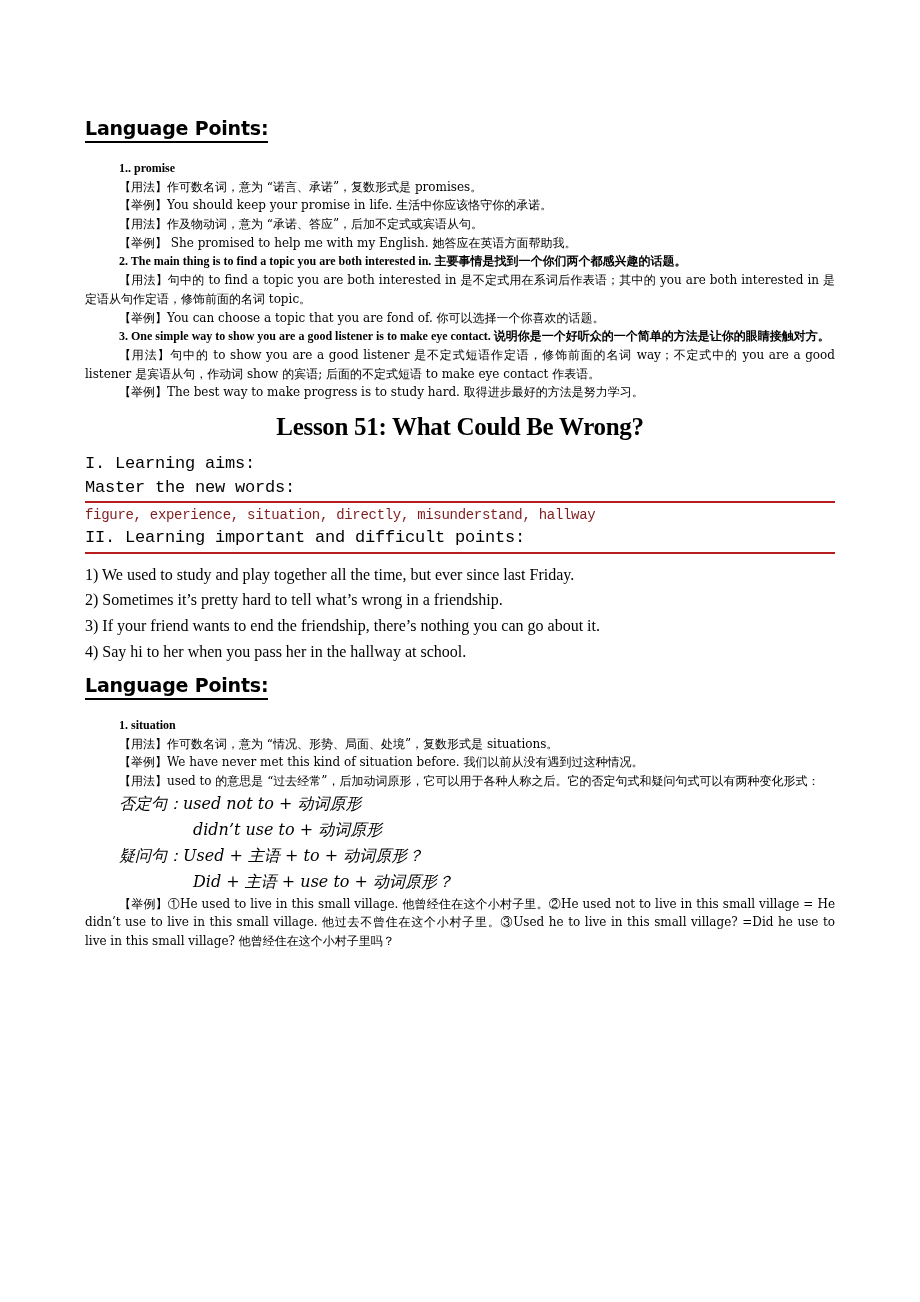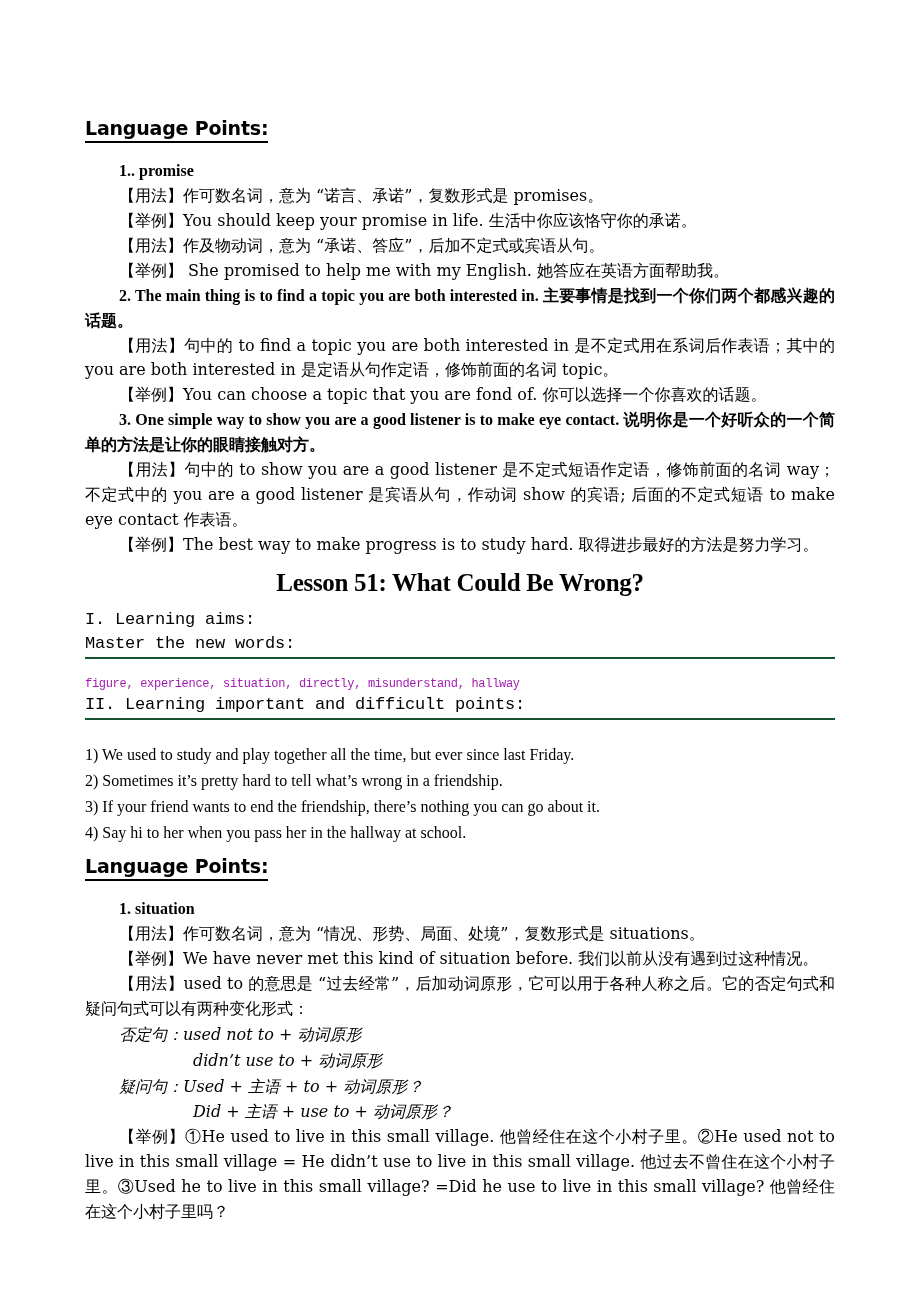--- a/index.html
+++ b/index.html
@@ -55,36 +55,36 @@
   }
 
   
   .mono {
     font-family: "Liberation Mono", "DejaVu Sans Mono", monospace;
     font-size: 17px;
     line-height: 1.42;
     letter-spacing: -0.2px;
   }
   .mono-rule {
-    border-bottom: 2px solid #14532d;
+    border-bottom: 2px solid #b91c1c;
     padding-bottom: 1px;
-    margin-bottom: 16px;
+    margin-bottom: 2px;
   }
   .mono-words {
     font-family: "Liberation Mono", "DejaVu Sans Mono", monospace;
-    font-size: 12px;
+    font-size: 14px;
     line-height: 1.5;
     letter-spacing: -0.3px;
-    color: #a21caf;
+    color: #7f1d1d;
   }
 
   
   p.body {
     margin: 0;
-    font-size: 16px;
+    font-size: 12px;
     line-height: 1.56;
     text-align: justify;
     text-justify: inter-ideograph;
   }
   .ind1 { text-indent: 0; padding-left: 34px; }
   .hang { padding-left: 0; text-indent: 34px; }
   .num-list { margin: 0; font-size: 16px; line-height: 1.62; }
   .b { font-weight: bold; }
   .cn { font-family: "DejaVu Sans", "Liberation Sans", sans-serif; }
   .cnserif { font-family: "DejaVu Serif", "Liberation Serif", serif; }

